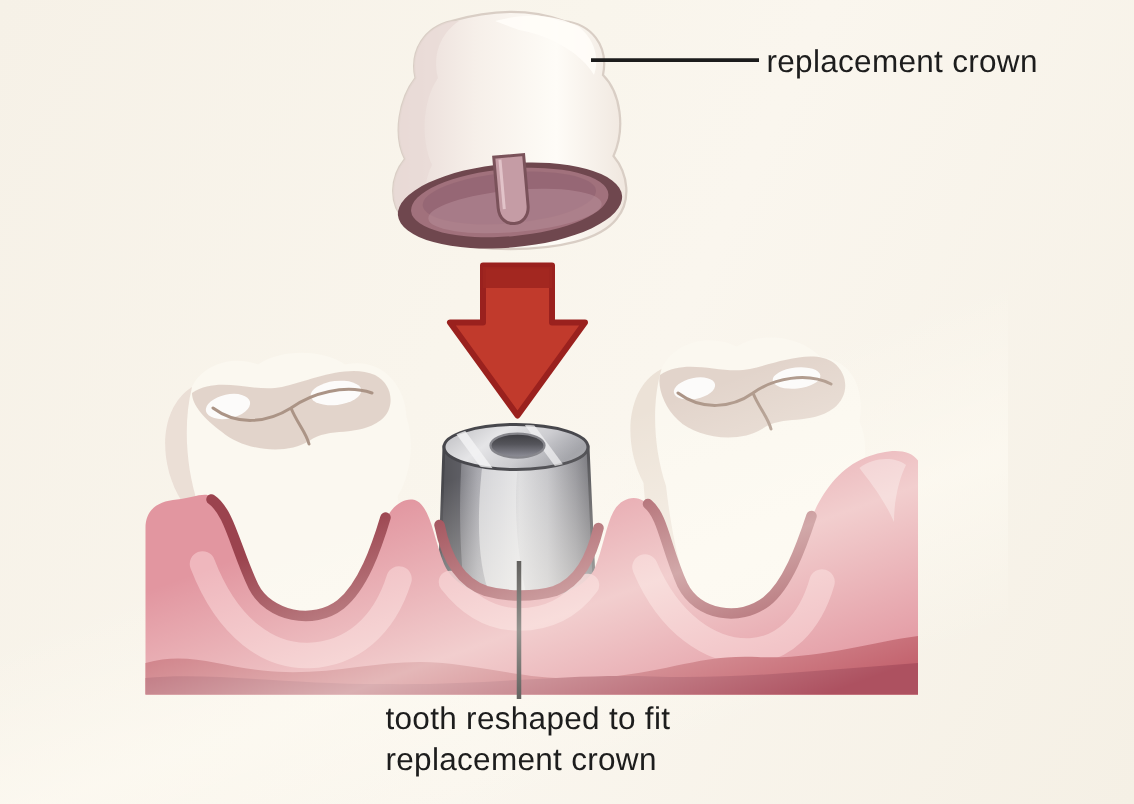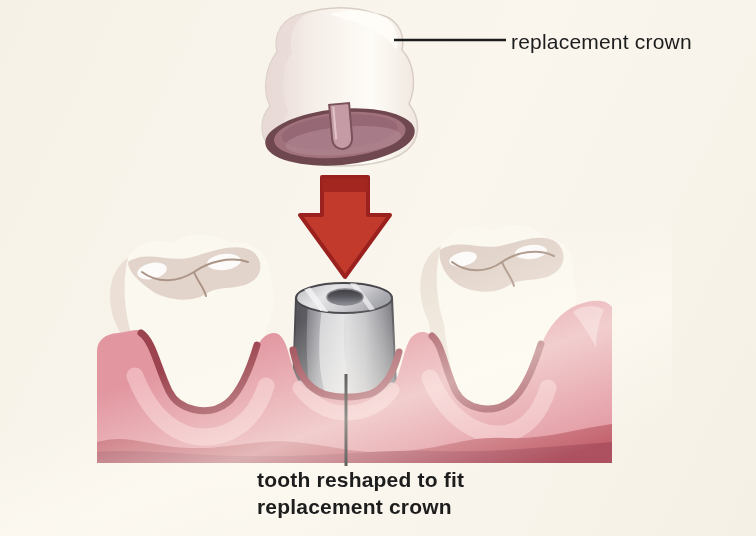--- a/index.html
+++ b/index.html
@@ -10,21 +10,21 @@
   }
   .stage{position:relative;width:672px;height:536px;}
   .sheen{position:absolute;inset:0;pointer-events:none;
     background:linear-gradient(160deg,rgba(255,255,255,0) 55%,rgba(255,252,244,.55) 70%,rgba(255,255,255,0) 85%);}
   svg.art{position:absolute;left:0;top:0;}
   .label{
     position:absolute;font-size:21px;line-height:27px;color:#1d1d1d;
     letter-spacing:.2px;white-space:nowrap;
   }
   #crown-label{left:511px;top:28px;}
-  #post-label{left:257px;top:466px;font-weight:bold;}
+  #post-label{left:257px;top:466px;}
 </style>
 </head>
 <body>
 
 <div class="stage">
 
   <svg class="art" width="756" height="536" viewBox="0 0 756 536">
     <defs>
       <linearGradient id="crownGrad" x1="0" y1="0" x2="1" y2="0">
         <stop offset="0" stop-color="#e7d8d5"></stop>

